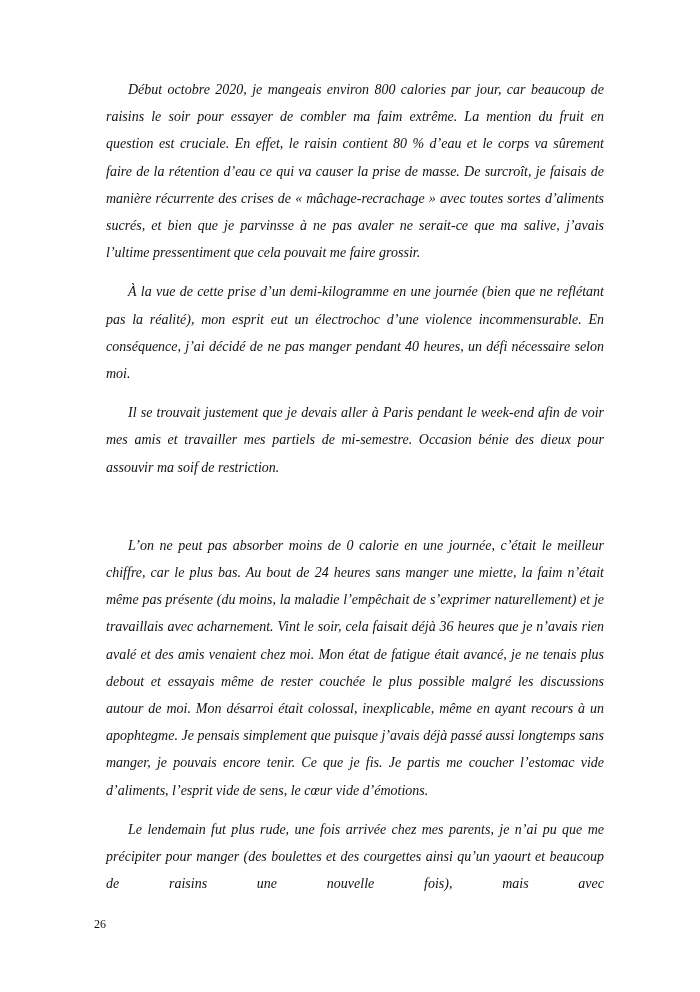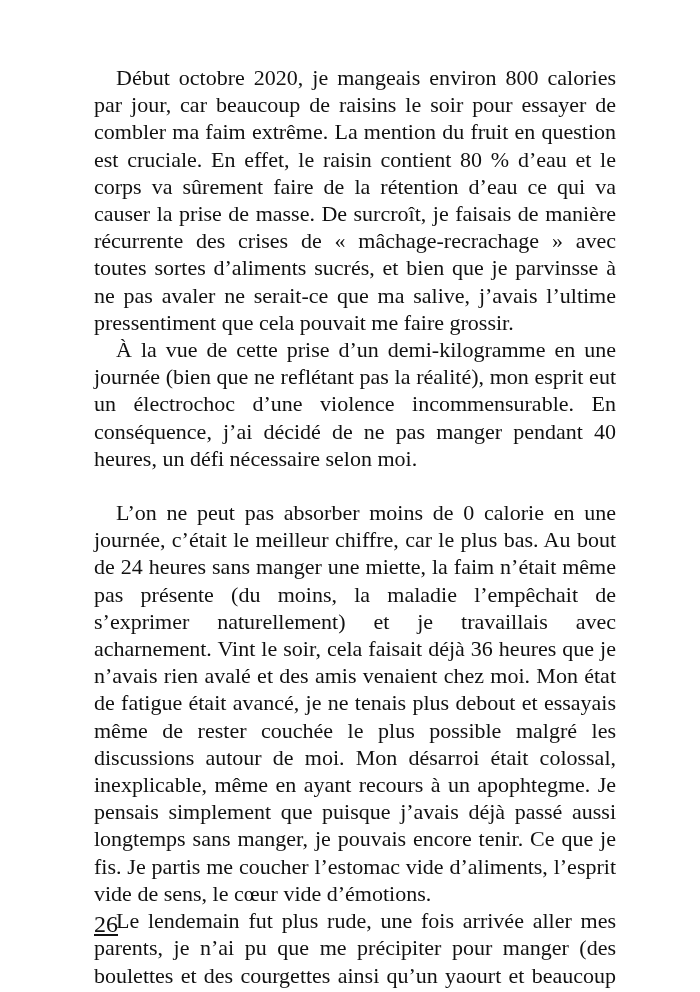--- a/index.html
+++ b/index.html
@@ -15,44 +15,45 @@
       font-family: "Liberation Serif", "DejaVu Serif", serif;
       color: #111111;
     }
     .page {
       position: absolute;
       left: 94px;
       top: 64px;
       width: 522px;
     }
     .para {
-      margin: 0;
-      font-size: 22px;
+      margin: 12px;
+      font-size: 14px;
       line-height: 27.2px;
       text-align: justify;
       text-indent: 22px;
       hyphens: none;
+      font-style: italic;
     }
     .gap {
       height: 27px;
     }
     .page-number {
       position: absolute;
       left: 94px;
       top: 913px;
-      font-size: 24px;
+      font-size: 12px;
       line-height: 22px;
       color: #111111;
-      text-decoration: underline;
     }
   </style>
 </head>
 <body>
 
 <div class="page">
   <p class="para">Début octobre 2020, je mangeais environ 800 calories par jour, car beaucoup de raisins le soir pour essayer de combler ma faim extrême. La mention du fruit en question est cruciale. En effet, le raisin contient 80 % d’eau et le corps va sûrement faire de la rétention d’eau ce qui va causer la prise de masse. De surcroît, je faisais de manière récurrente des crises de « mâchage-recrachage » avec toutes sortes d’aliments sucrés, et bien que je parvinsse à ne pas avaler ne serait-ce que ma salive, j’avais l’ultime pressentiment que cela pouvait me faire grossir.</p>
   <p class="para">À la vue de cette prise d’un demi-kilogramme en une journée (bien que ne reflétant pas la réalité), mon esprit eut un électrochoc d’une violence incommensurable. En conséquence, j’ai décidé de ne pas manger pendant 40 heures, un défi nécessaire selon moi.</p>
+  <p class="para">Il se trouvait justement que je devais aller à Paris pendant le week-end afin de voir mes amis et travailler mes partiels de mi-semestre. Occasion bénie des dieux pour assouvir ma soif de restriction.</p>
   <div class="gap"></div>
   <p class="para">L’on ne peut pas absorber moins de 0 calorie en une journée, c’était le meilleur chiffre, car le plus bas. Au bout de 24 heures sans manger une miette, la faim n’était même pas présente (du moins, la maladie l’empêchait de s’exprimer naturellement) et je travaillais avec acharnement. Vint le soir, cela faisait déjà 36 heures que je n’avais rien avalé et des amis venaient chez moi. Mon état de fatigue était avancé, je ne tenais plus debout et essayais même de rester couchée le plus possible malgré les discussions autour de moi. Mon désarroi était colossal, inexplicable, même en ayant recours à un apophtegme. Je pensais simplement que puisque j’avais déjà passé aussi longtemps sans manger, je pouvais encore tenir. Ce que je fis. Je partis me coucher l’estomac vide d’aliments, l’esprit vide de sens, le cœur vide d’émotions.</p>
-  <p class="para" style="text-align-last: justify;">Le lendemain fut plus rude, une fois arrivée aller mes parents, je n’ai pu que me précipiter pour manger (des boulettes et des courgettes ainsi qu’un yaourt et beaucoup de raisins une nouvelle fois), mais avec</p>
+  <p class="para" style="text-align-last: justify;">Le lendemain fut plus rude, une fois arrivée chez mes parents, je n’ai pu que me précipiter pour manger (des boulettes et des courgettes ainsi qu’un yaourt et beaucoup de raisins une nouvelle fois), mais avec</p>
 </div>
 
 <div class="page-number">26</div>
 
 </body></html>

